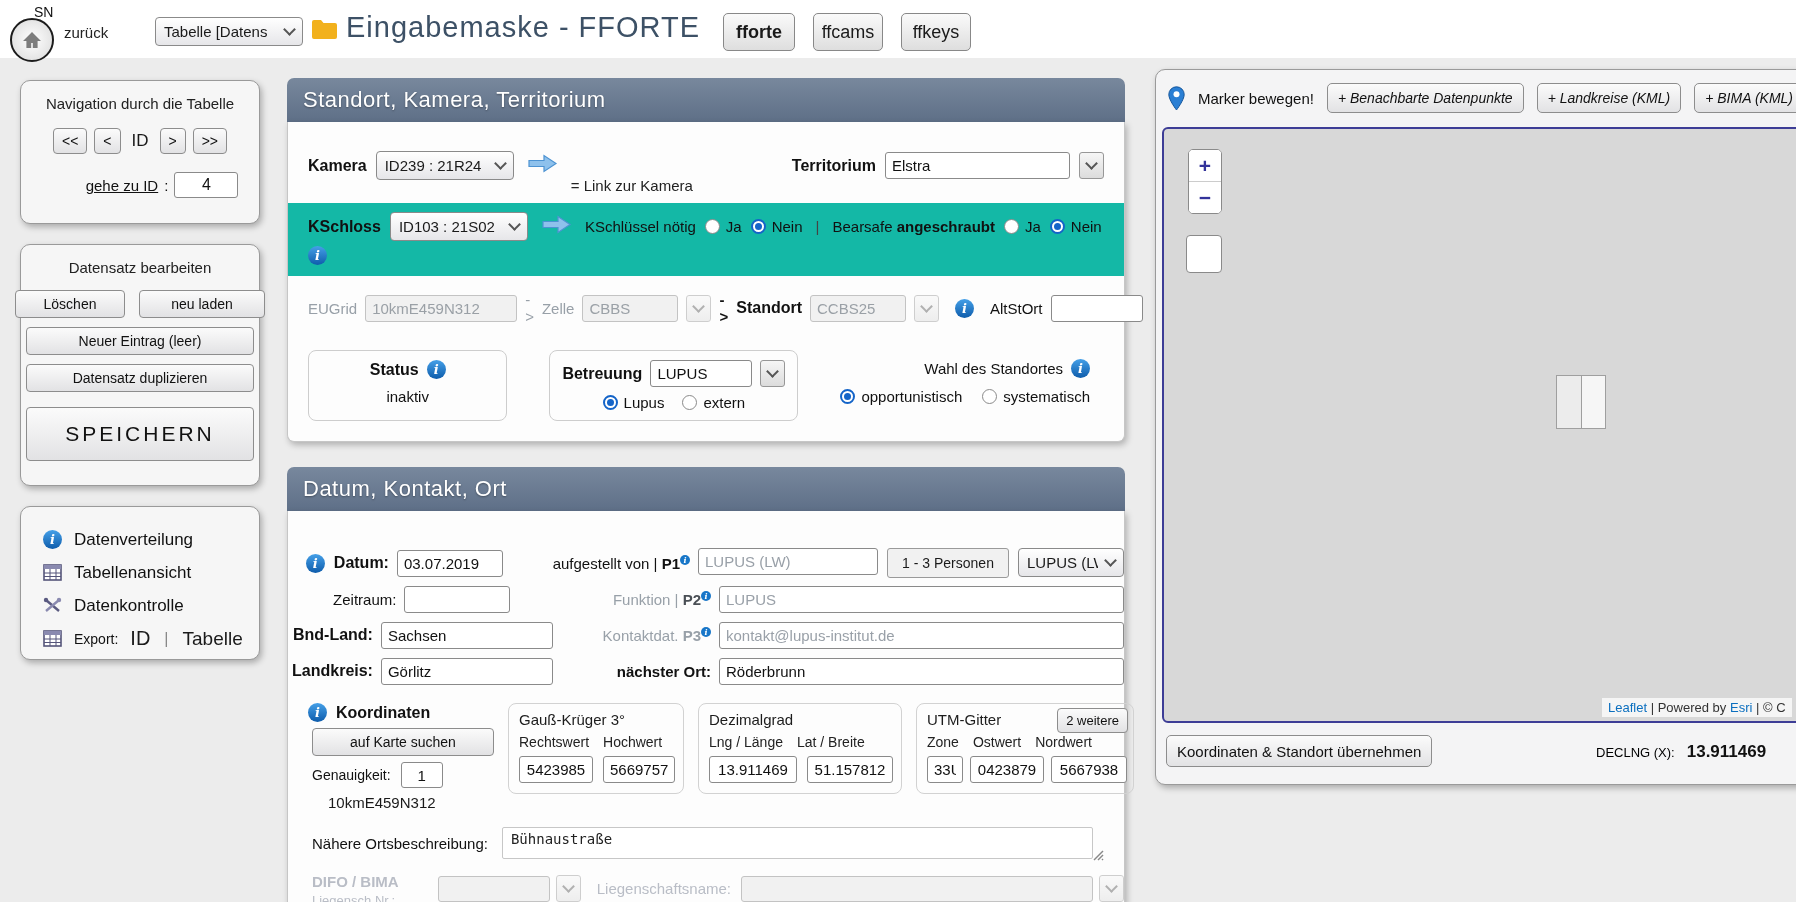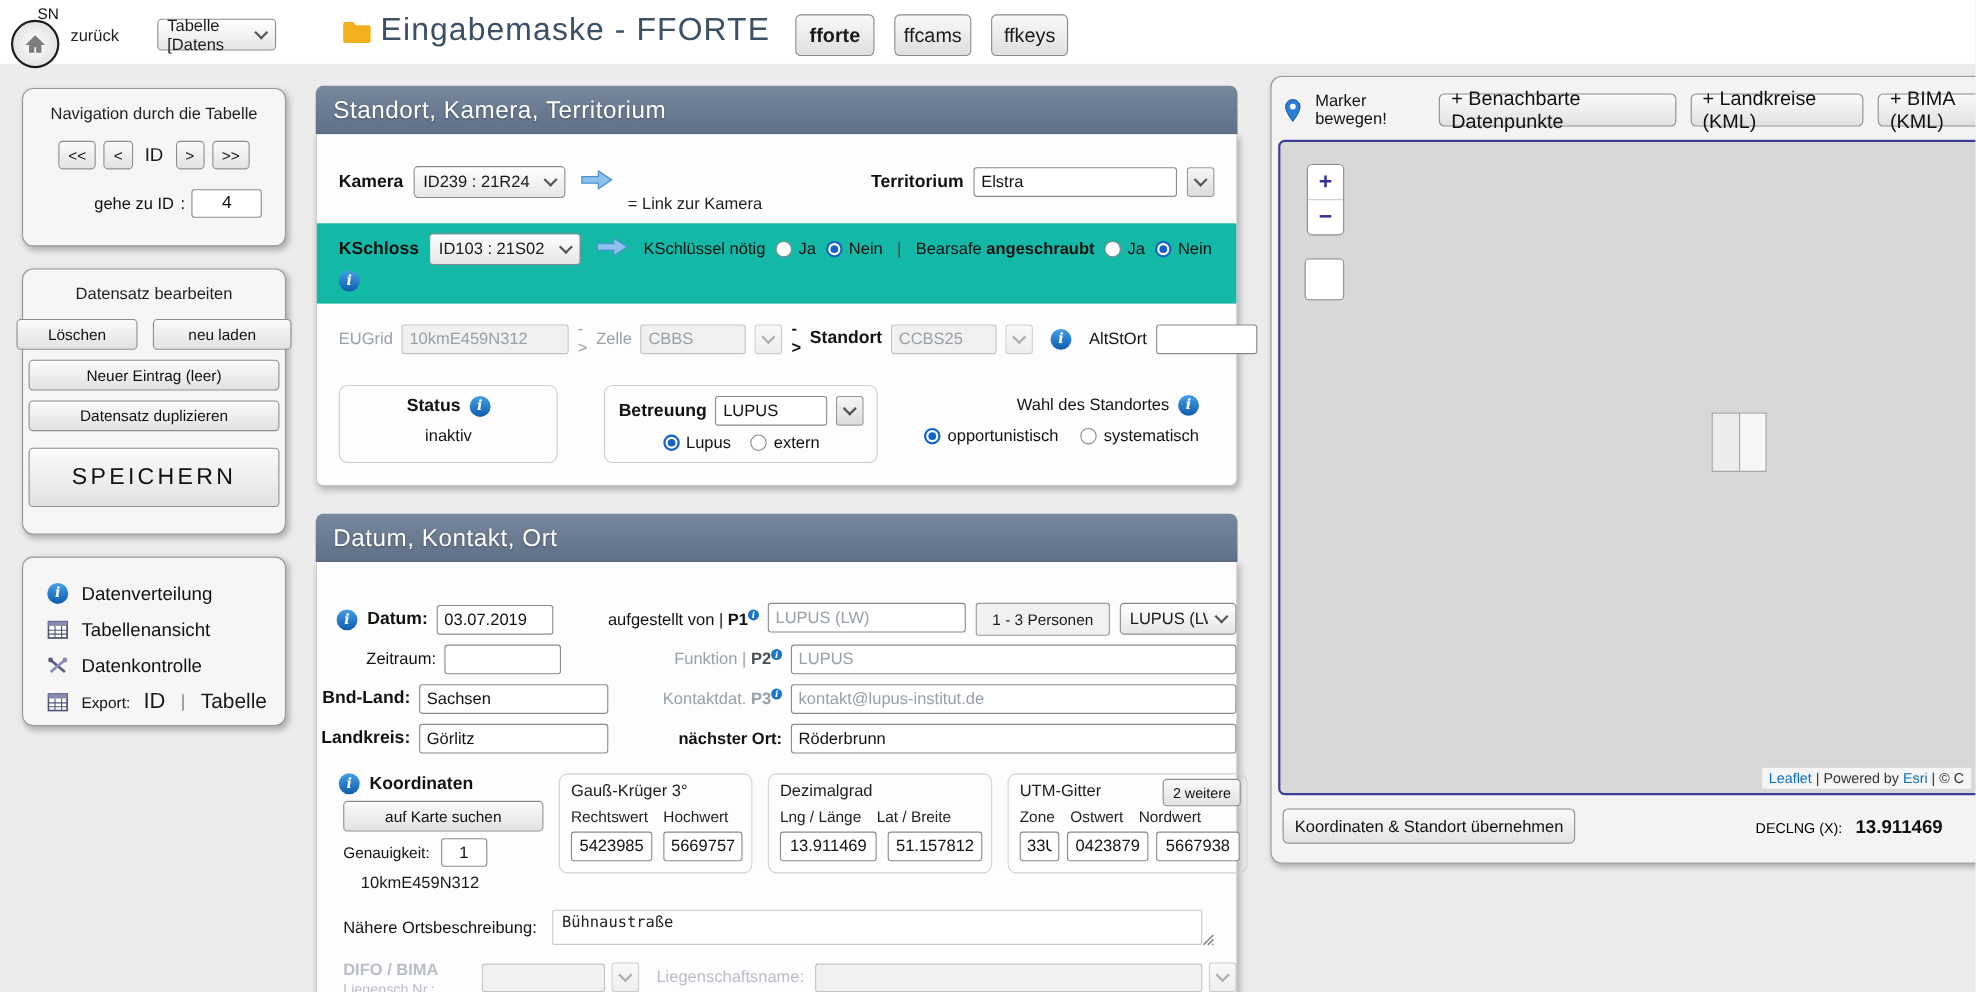--- a/index.html
+++ b/index.html
@@ -5,21 +5,21 @@
   html,body{margin:0;padding:0;}
   .canvas{position:relative;width:1796px;height:902px;overflow:hidden;background:#ececec;
           font-family:"Liberation Sans",sans-serif;color:#1a1a1a;}
   
   .topbar{position:absolute;left:0;top:0;width:100%;height:58px;background:#fff;}
   .logo-wrap{position:absolute;left:10px;top:8px;width:46px;height:50px;}
   .logo-sn{position:absolute;left:24px;top:-4px;font-size:14px;color:#111;}
   .logo-circle{position:absolute;left:0;top:10px;width:40px;height:40px;border:2px solid #1c1c1c;border-radius:50%;
                background:radial-gradient(#ffffff,#d9d9d9);display:flex;align-items:center;justify-content:center;}
   .back-link{position:absolute;left:64px;top:24px;font-size:15px;color:#222;cursor:pointer;}
-  .top-select{position:absolute;left:143px;top:17px;width:108px;height:28px;}
+  .top-select{position:absolute;left:155px;top:17px;width:148px;height:28px;}
   .title-folder{position:absolute;left:311px;top:18px;}
   .page-title{position:absolute;left:346px;top:11px;font-size:29px;letter-spacing:1px;color:#3d5166;}
   .appbtn{position:absolute;top:13px;height:36px;display:inline-flex;align-items:center;justify-content:center;
           background:linear-gradient(#fafafa,#dedede);border:1px solid #888;border-radius:5px;font-size:18px;cursor:pointer;}
   .appbtn.b1{left:723px;width:70px;font-weight:bold;}
   .appbtn.b2{left:813px;width:68px;}
   .appbtn.b3{left:901px;width:68px;}
   
   .btn{display:inline-flex;align-items:center;justify-content:center;background:linear-gradient(#fbfbfb,#e2e2e4);
        border:1px solid #8d8d8d;border-radius:4px;font-size:14px;color:#111;cursor:pointer;height:26px;padding:0 10px;}
@@ -48,21 +48,21 @@
   .mini-info::before{content:"i";}
   .arrow-ico{flex:none;margin:0 4px;}
   
   .sbox{position:absolute;left:20px;width:240px;background:#f6f6f6;border:1px solid #9a9a9a;border-radius:10px;
         box-shadow:2px 3px 6px rgba(0,0,0,.28);box-sizing:border-box;}
   .sbox .stitle{text-align:center;font-size:15px;color:#222;margin-top:14px;}
   .navrow{display:flex;align-items:center;justify-content:center;gap:7px;margin-top:16px;}
   .navrow .btn{padding:0 8px;height:24px;font-size:14px;}
   .idlab{font-size:17px;margin:0 4px;}
   .gotorow{display:flex;align-items:center;justify-content:center;gap:6px;margin:18px 0 16px;}
-  .gotolink{font-size:15px;cursor:pointer;color:#111;margin-left:44px;}
+  .gotolink{font-size:15px;text-decoration:underline;cursor:pointer;color:#111;margin-left:44px;}
   .goto-input{width:64px;height:26px;text-align:center;font-size:16px;}
   .editbtns{display:flex;flex-direction:column;align-items:center;gap:9px;margin:14px 0 16px;}
   .editrow{display:flex;gap:14px;justify-content:center;}
   .btn.w-del{width:88px;}.btn.w-rel{width:104px;}
   .btn.wide{width:206px;}
   .btn.save{width:206px;height:52px;font-size:21px;letter-spacing:3px;margin-top:6px;}
   .linklist{padding:16px 0 12px 22px;}
   .linkrow{display:flex;align-items:center;gap:12px;height:33px;cursor:pointer;}
   .linkrow .ltext{font-size:17px;color:#111;}
   .exp-label{font-size:14px;color:#111;}
@@ -134,21 +134,21 @@
   .difo .lab2{font-size:15px;color:#b9bdc6;margin:0 4px 0 10px;}
   .nutzrow{display:flex;align-items:center;margin-top:8px;}
   .nutz-opts{display:flex;align-items:center;gap:8px;margin-left:-20px;flex:1;}
   .nopt{display:inline-flex;align-items:center;gap:7px;margin-right:16px;}
   .nopt:last-child{margin-left:auto;margin-right:40px;}
   
   .map-panel{position:absolute;left:1155px;top:69px;width:680px;height:716px;background:#f4f4f5;
              border:1px solid #9a9a9a;border-radius:10px;box-shadow:2px 3px 6px rgba(0,0,0,.28);box-sizing:border-box;}
   .map-head{display:flex;align-items:center;gap:13px;padding:13px 8px 0 12px;}
   .marker-lab{font-size:15px;color:#111;}
-  .map-btn{height:28px;font-size:18px;border-radius:5px;}
+  .map-btn{height:28px;font-size:14px;border-radius:5px;font-style:italic;}
   .map-area{position:absolute;left:6px;top:57px;width:668px;height:596px;border:2px solid #3d3d96;border-radius:6px;
             background:#d8d8d8;box-sizing:border-box;}
   .zoomctl{position:absolute;left:24px;top:20px;width:32px;border:1px solid #8a8a8a;border-radius:5px;overflow:hidden;background:#fff;}
   .zbtn{height:31px;display:flex;align-items:center;justify-content:center;font-size:21px;font-weight:bold;color:#33339a;
         background:#fff;cursor:pointer;}
   .zbtn + .zbtn{border-top:1px solid #ccc;}
   .layersq{position:absolute;left:22px;top:106px;width:34px;height:36px;background:#fff;border:1px solid #8a8a8a;border-radius:4px;cursor:pointer;}
   .tilebox{position:absolute;left:392px;top:246px;width:50px;height:54px;display:flex;}
   .tcell{flex:1;border:1px solid #9f9f9f;}
   .tcell.a{background:#ececec;}

